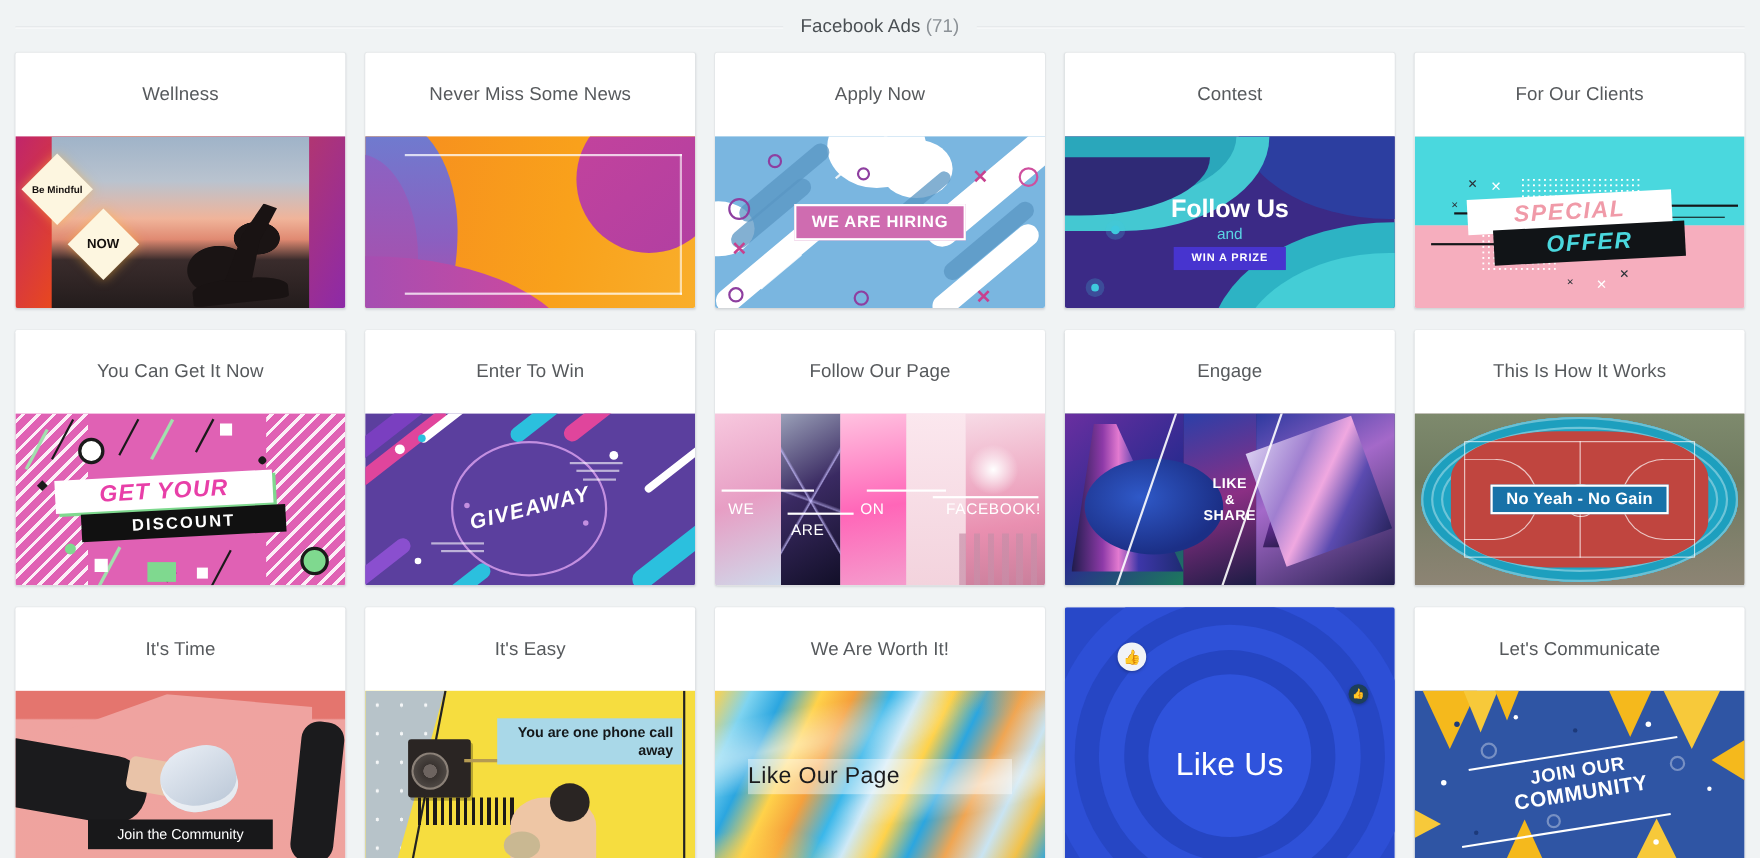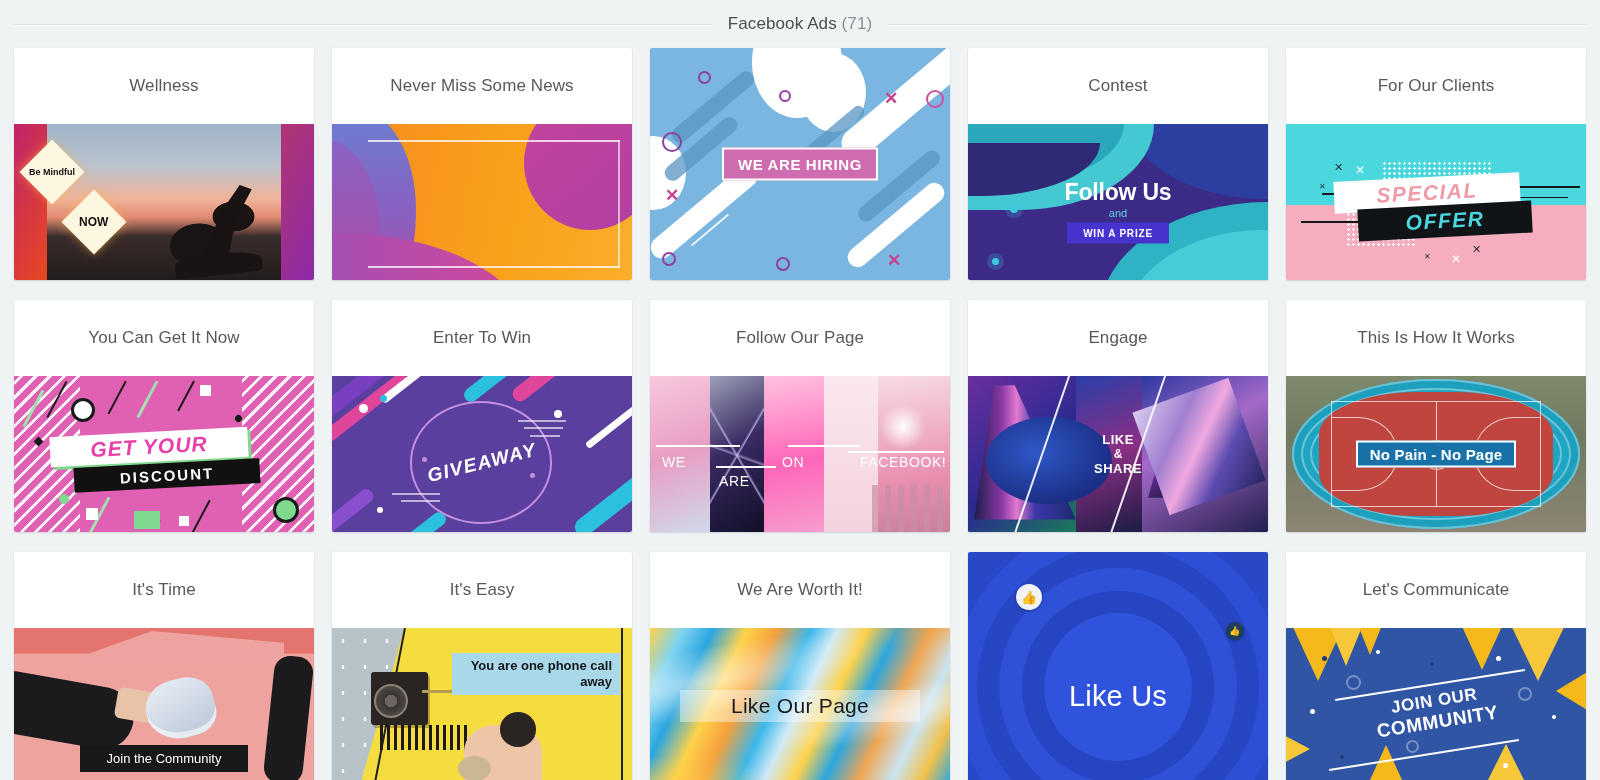--- a/index.html
+++ b/index.html
@@ -234,21 +234,21 @@
     position: absolute; right: -10%; bottom: -30%; width: 58%; height: 62%;
     background: #44cdd6;
     border-radius: 80% 0 0 0 / 100% 0 0 0;
   }
   .t-contest .dot { position: absolute; border-radius: 50%; background: #3ec9dd; }
   .t-contest .ctr { top: 56%; }
   .t-contest .title {
     font-size: 23px; font-weight: bold; color: #fff; letter-spacing: -.2px;
     margin-bottom: 1px;
   }
-  .t-contest .and { font-size: 11px; color: #5ad4e4; margin-bottom: 4px; }
+  .t-contest .and { font-size: 14px; color: #5ad4e4; margin-bottom: 4px; }
   .t-contest .prize {
     display: inline-block; background: #4734cf; color: #fff;
     font-size: 10px; font-weight: bold; letter-spacing: .8px;
     padding: 5px 16px;
   }
 
   
   .t-clients .sky { position: absolute; left:0; right:0; top:0; height: 52%; background: #4ad8de; }
   .t-clients .ground { position: absolute; left:0; right:0; bottom:0; height: 48%; background: #f6aebe; }
   .t-clients .dots {
@@ -558,21 +558,21 @@
       radial-gradient(ellipse 60% 22% at 28% 30%, rgba(255,255,255,.55), transparent 70%),
       radial-gradient(ellipse 48% 16% at 72% 62%, rgba(255,255,255,.45), transparent 70%),
       radial-gradient(ellipse 40% 30% at 10% 80%, rgba(255,210,74,.8), transparent 70%),
       radial-gradient(ellipse 36% 26% at 92% 20%, rgba(245,160,60,.7), transparent 70%);
     transform: rotate(-12deg);
   }
   .t-worth .glass {
     position: absolute; left: 10%; right: 10%; top: 50%;
     transform: translateY(-50%);
     background: rgba(255,255,255,.42);
-    text-align: center; padding: 4px 0;
+    text-align: left; padding: 4px 0;
   }
   .t-worth .glass span {
     font-size: 21px; color: #1b1b1d; letter-spacing: .3px;
   }
 
   
   .t-likeus { background: #2848c8; }
   .t-likeus .rip {
     position: absolute; left: 50%; top: 58%;
     transform: translate(-50%,-50%);
@@ -643,20 +643,21 @@
       <div class="wave-a"></div>
       <div class="wave-b"></div>
       <div class="wave-c"></div>
       <div class="frame-t"></div>
       <div class="frame-b"></div>
       <div class="frame-r"></div>
     </div>
   </div>
 
   <div class="card">
+    <div class="card-title">Apply Now</div>
     <div class="thumb t-apply">
       <div class="wblob" style="left:34%;top:-18%;width:30%;height:48%"></div>
       <div class="wblob" style="left:50%;top:2%;width:22%;height:34%"></div>
       <div class="wbar" style="left:58%;top:14%;width:60%;height:30px"></div>
       <div class="wblob" style="left:-10%;top:38%;width:22%;height:32%"></div>
       <div class="wbar" style="left:-4%;top:66%;width:44%;height:22px"></div>
       <div class="wbar" style="left:62%;top:72%;width:40%;height:20px"></div>
       <div class="dbar" style="left:4%;top:22%;width:34%;height:16px"></div>
       <div class="dbar" style="left:2%;top:40%;width:30%;height:16px"></div>
       <div class="dbar" style="left:48%;top:34%;width:26%;height:12px"></div>
@@ -823,21 +824,21 @@
     <div class="thumb t-court">
       <div class="grass"></div>
       <div class="track"></div>
       <div class="field"></div>
       <div class="lines"></div>
       <div class="mid"></div>
       <div class="cc"></div>
       <div class="arc l"></div>
       <div class="arc r"></div>
       <div class="ctr">
-        <span class="banner">No Pain - No Page</span>
+        <span class="banner">No Yeah - No Gain</span>
       </div>
     </div>
   </div>
 
   <div class="card">
     <div class="card-title">It's Time</div>
     <div class="thumb t-time">
       <div class="wall"></div>
       <div class="swoosh"></div>
       <div class="legL"></div>

